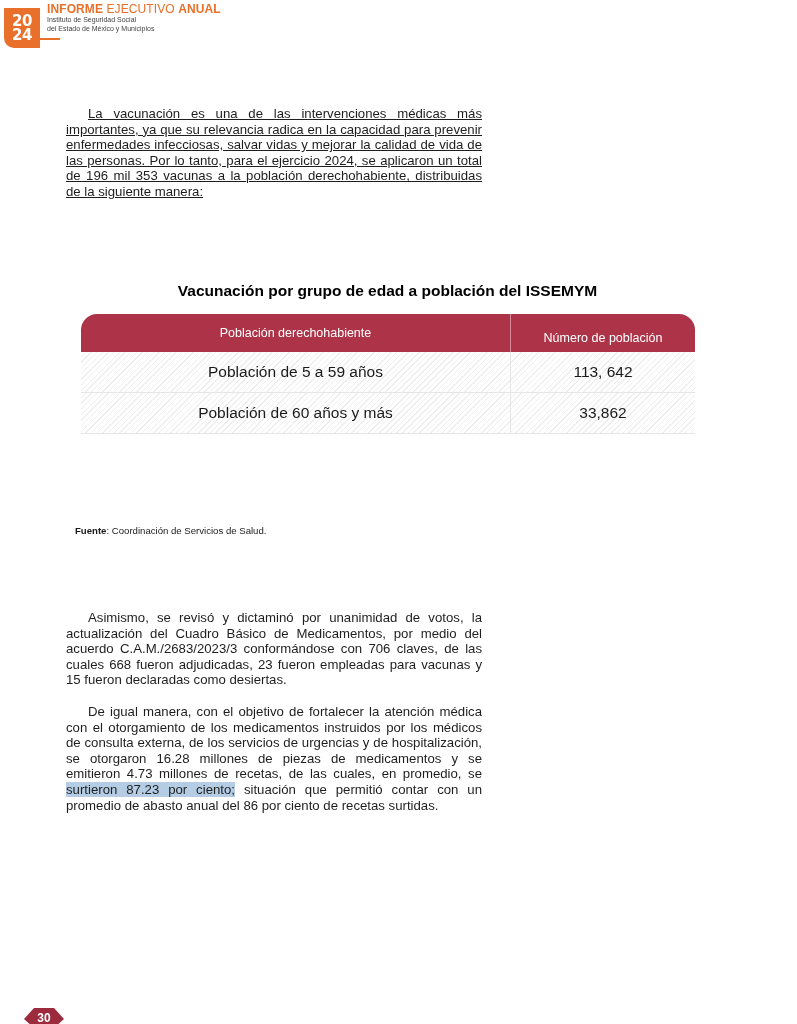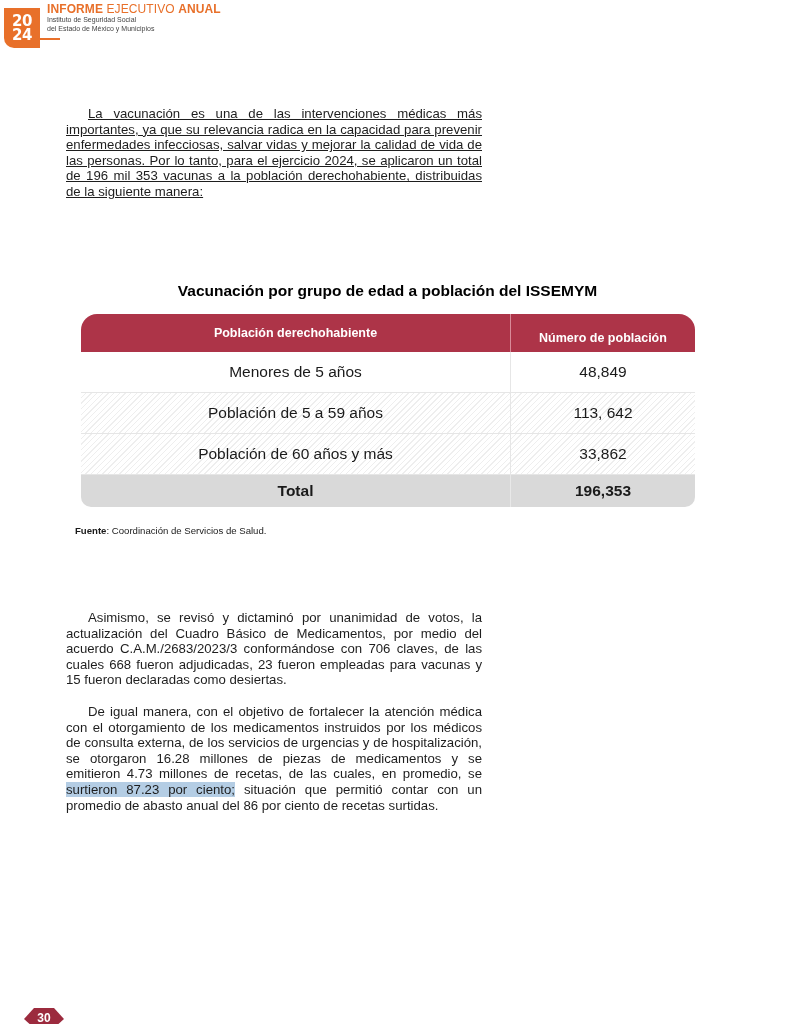--- a/index.html
+++ b/index.html
@@ -33,21 +33,21 @@
   .hl { background: #b4cde4; }
 
   
   .table-title {
     position: absolute; left: 80px; width: 615px; top: 282px;
     text-align: center; font-size: 15.5px; font-weight: 700; color: #000000;
   }
   .vtable { position: absolute; left: 81px; top: 314px; width: 614px; }
   .thead {
     display: flex; height: 38px; background: #ad3448; color: #fff;
-    border-radius: 16px 16px 0 0; font-weight: 700; font-size: 12.5px;
+    border-radius: 16px 16px 0 0; font-weight: 400; font-size: 12.5px;
   }
   .thead .c1 { width: 430px; display: flex; align-items: center; justify-content: center; border-right: 1px solid #d98a98; }
   .thead .c2 { flex: 1; display: flex; align-items: center; justify-content: center; margin-top: 9px; }
   .row { display: flex; height: 41px; border-bottom: 1px solid #e6e6e6; font-size: 15.5px; color: #1a1a1a; }
   .row .c1 { width: 430px; display: flex; align-items: center; justify-content: center; border-right: 1px solid #e6e6e6; }
   .row .c2 { flex: 1; display: flex; align-items: center; justify-content: center; }
   .row.striped {
     background: repeating-linear-gradient(135deg, #ffffff 0px, #ffffff 3px, #eeeeee 3px, #eeeeee 4px);
   }
   .row.total {
@@ -86,35 +86,27 @@
 
 <p class="para p1">La vacunación es una de las intervenciones médicas más importantes, ya que su relevancia radica en la capacidad para prevenir enfermedades infecciosas, salvar vidas y mejorar la calidad de vida de las personas. Por lo tanto, para el ejercicio 2024, se aplicaron un total de 196 mil 353 vacunas a la población derechohabiente, distribuidas de la siguiente manera:</p>
 
 <div class="table-title">Vacunación por grupo de edad a población del ISSEMYM</div>
 
 <div class="vtable">
   <div class="thead">
     <div class="c1">Población derechohabiente</div>
     <div class="c2">Número de población</div>
   </div>
-  <div class="row">
-    <div class="c1">Menores de 5 años</div>
-    <div class="c2">48,849</div>
-  </div>
   <div class="row striped">
     <div class="c1">Población de 5 a 59 años</div>
     <div class="c2">113, 642</div>
   </div>
   <div class="row striped">
     <div class="c1">Población de 60 años y más</div>
     <div class="c2">33,862</div>
-  </div>
-  <div class="row total">
-    <div class="c1">Total</div>
-    <div class="c2">196,353</div>
   </div>
 </div>
 
 <div class="source"><b>Fuente</b><span>: Coordinación de Servicios de Salud.</span></div>
 
 <p class="para p2">Asimismo, se revisó y dictaminó por unanimidad de votos, la actualización del Cuadro Básico de Medicamentos, por medio del acuerdo C.A.M./2683/2023/3 conformándose con 706 claves, de las cuales 668 fueron adjudicadas, 23 fueron empleadas para vacunas y 15 fueron declaradas como desiertas.</p>
 
 <p class="para p3"><span>De igual manera, con el objetivo de fortalecer la atención médica con el otorgamiento de los medicamentos instruidos por los médicos de consulta externa, de los servicios de urgencias y de hospitalización, se otorgaron 16.28 millones de piezas de medicamentos y se emitieron 4.73 millones de recetas, de las cuales, en promedio, se </span><span class="hl">surtieron 87.23 por ciento;</span><span> situación que permitió contar con un promedio de abasto anual del 86 por ciento de recetas surtidas.</span></p>
 
 <div class="page-num">30</div>

